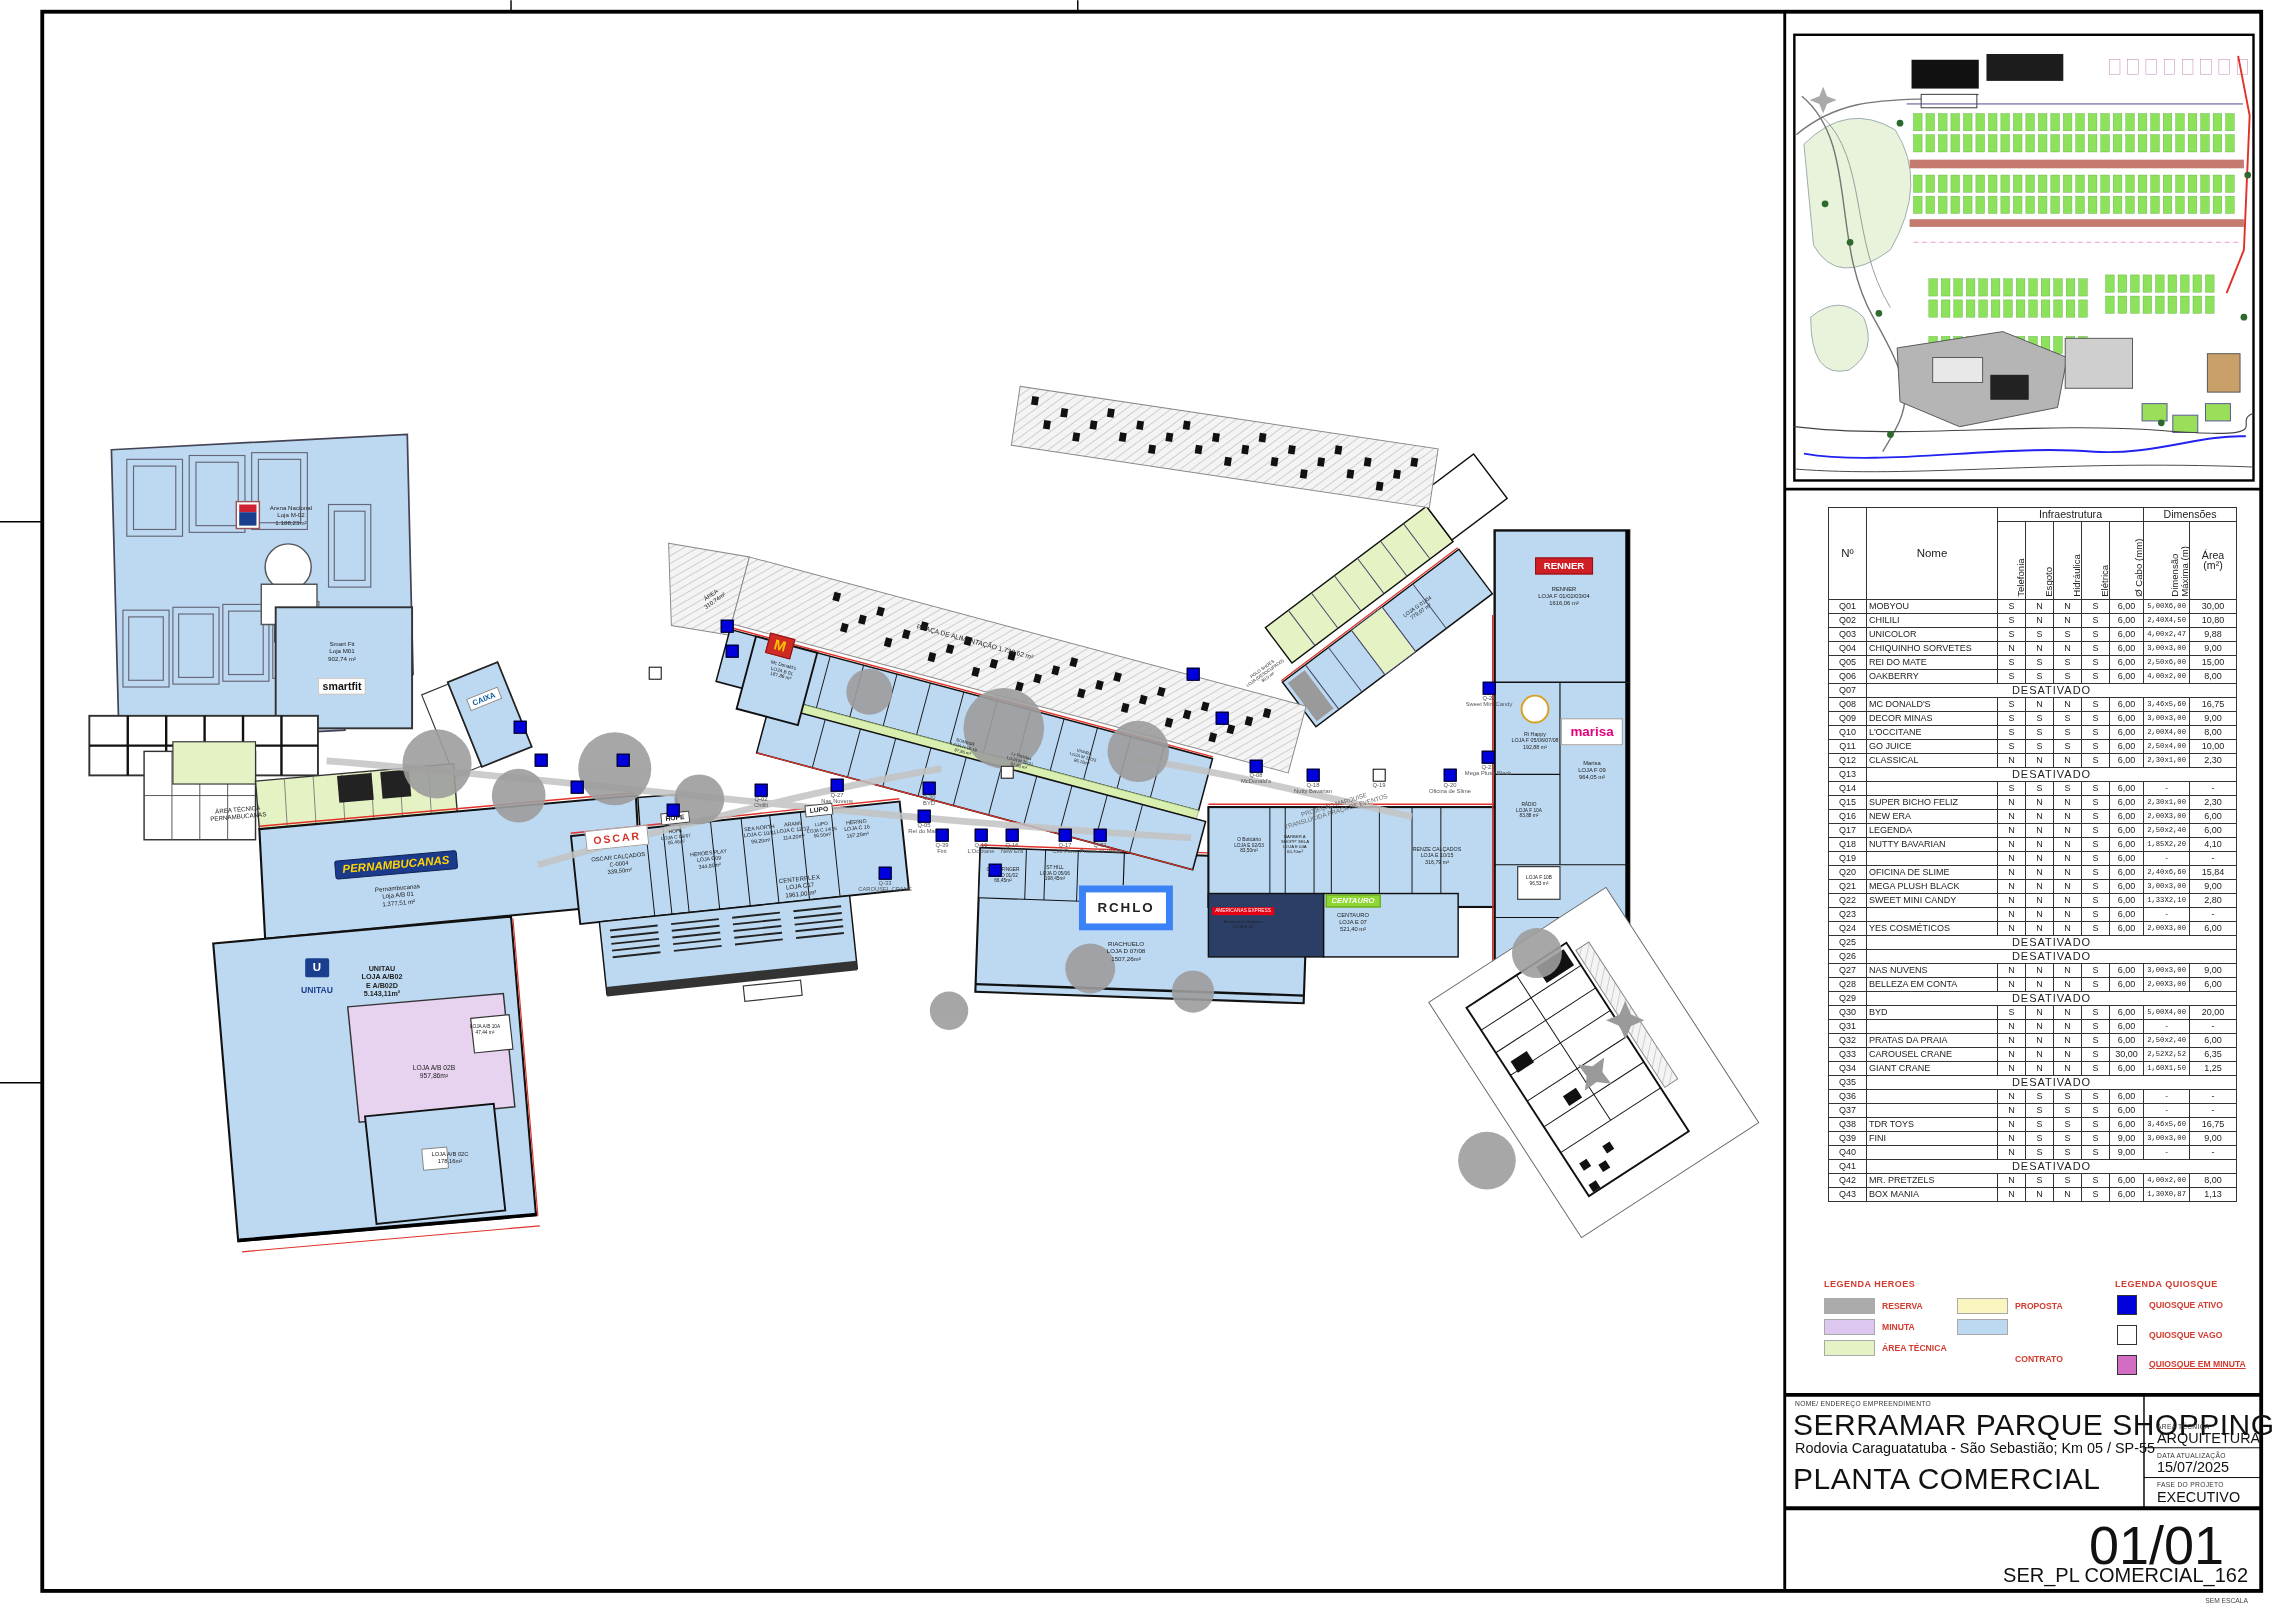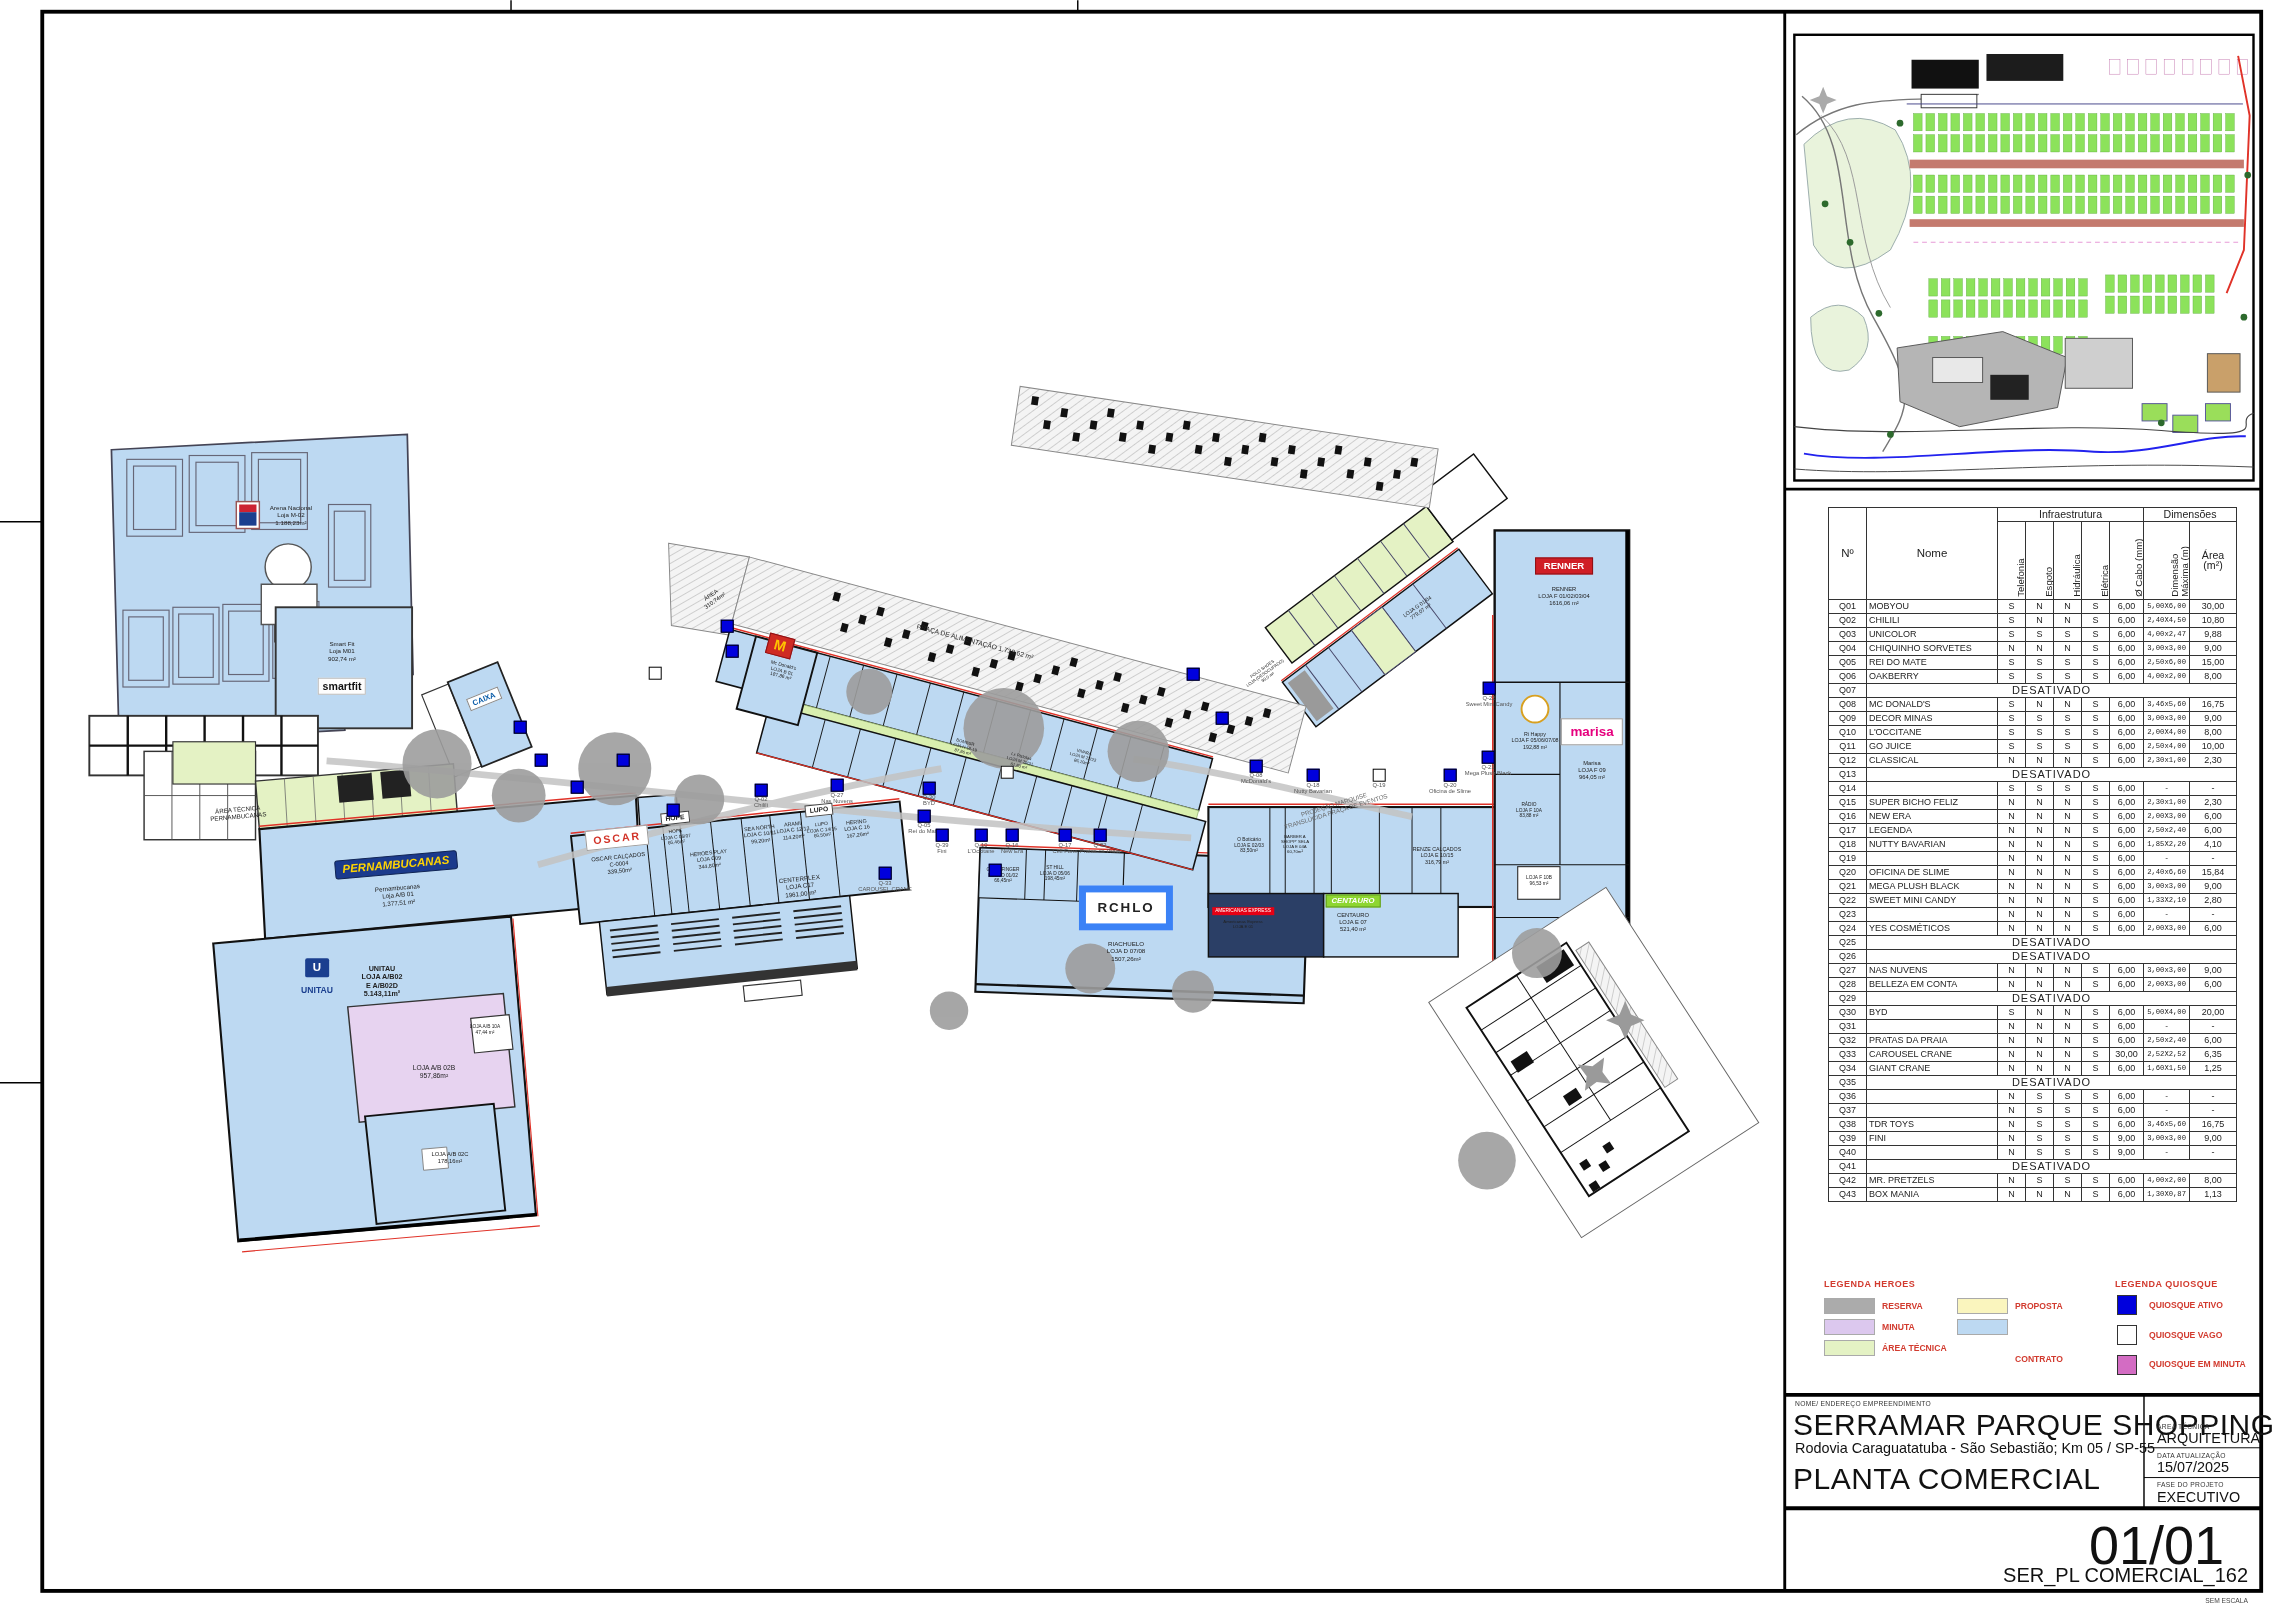--- a/index.html
+++ b/index.html
@@ -1295,15 +1295,15 @@
     <div class="legend-label" style="left: 1882px; top: 1343px;">ÁREA  TÉCNICA</div>
     <div class="swatch" style="left: 1957px; top: 1298px; width: 49px; height: 14.4px; background: rgb(250, 245, 190);"></div>
     <div class="legend-label" style="left: 2015px; top: 1301px;">PROPOSTA</div>
     <div class="swatch" style="left: 1957px; top: 1319px; width: 49px; height: 14.4px; background: rgb(189, 217, 242);"></div>
     <div class="legend-label" style="left: 2015px; top: 1322px; margin-top: 32px;">CONTRATO</div>
     <div class="swatch" style="left: 2117px; top: 1295px; width: 18px; height: 18px; background: rgb(0, 0, 221); border: 1.4px solid rgb(51, 51, 51);"></div>
     <div class="legend-label" style="left: 2149px; top: 1300px;">QUIOSQUE  ATIVO</div>
     <div class="swatch" style="left: 2117px; top: 1325px; width: 18px; height: 18px; background: rgb(255, 255, 255); border: 1.4px solid rgb(51, 51, 51);"></div>
     <div class="legend-label" style="left: 2149px; top: 1330px;">QUIOSQUE  VAGO</div>
     <div class="swatch" style="left: 2117px; top: 1355px; width: 18px; height: 18px; background: rgb(211, 108, 195); border: 1.4px solid rgb(51, 51, 51);"></div>
-    <div class="legend-label" style="left: 2149px; top: 1359px;">QUIOSQUE  EM  MINUTA</div>
+    <div class="legend-label" style="left: 2149px; top: 1359px; text-decoration: underline;">QUIOSQUE  EM  MINUTA</div>
   </div>
 
 
 </body></html>

